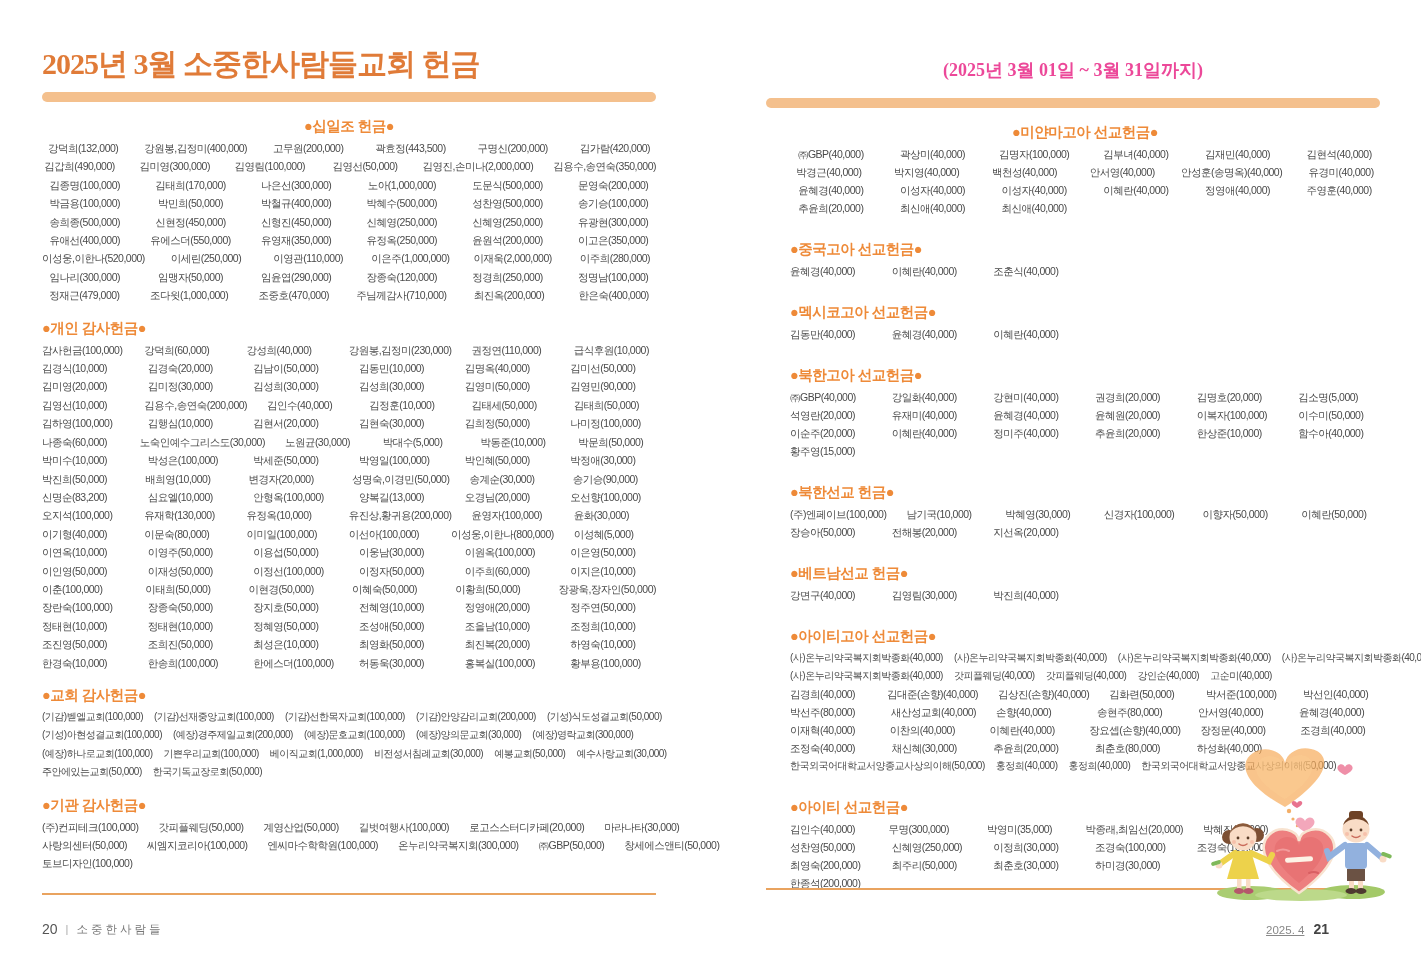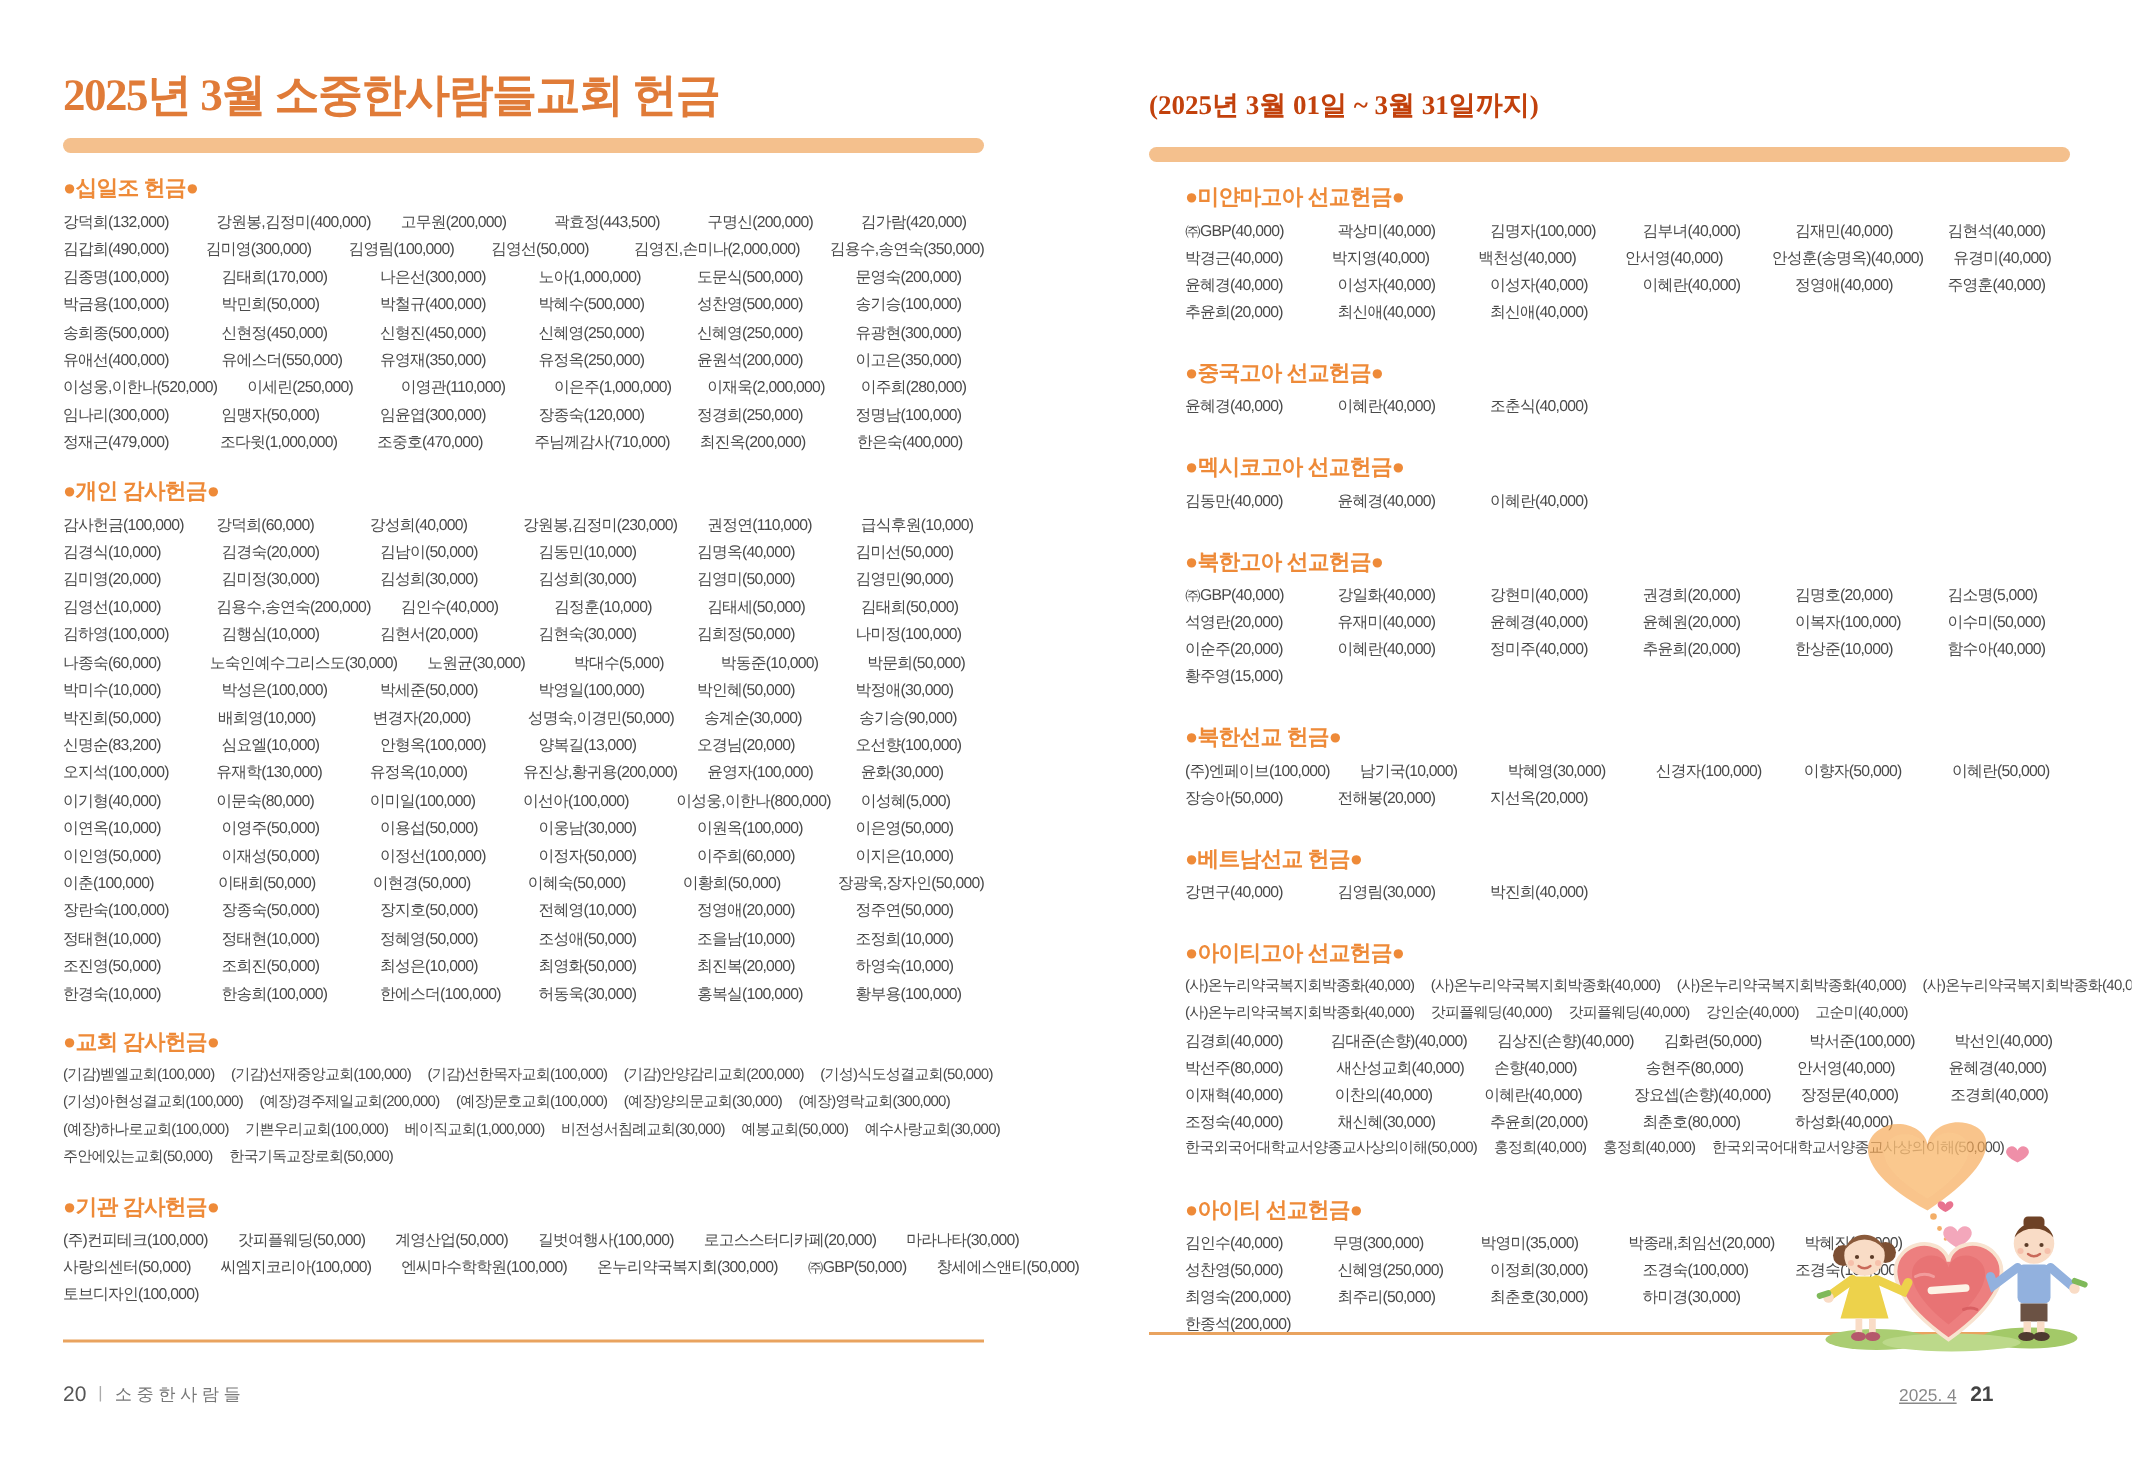--- a/index.html
+++ b/index.html
@@ -7,29 +7,29 @@
               font-family:"Liberation Sans","DejaVu Sans",sans-serif; }
   .page { position:relative; width:1370px; height:975px; background:#fff; }
 
   
   .col { position:absolute; top:44px; }
   .left-col  { left:42px;  width:614px; }
   .right-col { left:766px; width:614px; }
   .main-title { font-family:"Liberation Serif","DejaVu Serif",serif; font-weight:bold;
                 font-size:30px; color:#e07b38; letter-spacing:-1px; line-height:40px; }
   .sub-title  { font-family:"Liberation Serif","DejaVu Serif",serif; font-weight:bold;
-                font-size:18px; color:#c2410c; text-align:left; line-height:40px; padding-top:6px; }
+                font-size:18px; color:#ec4899; text-align:center; line-height:40px; padding-top:6px; }
   .title-bar { height:10px; background:#f4c08d; border-radius:6px; margin-top:8px; }
 
   
   .sections { margin-top:14px; }
   .right-col .sections { padding-left:24px; }
   .section { margin-top:13px; }
   .right-col .section { margin-top:22px; }
-  .sections .section:first-child { margin-top:10px; }
+  .sections .section:first-child { margin-top:10px;text-align:center; }
   .sec-title { font-size:14.5px; font-weight:bold; color:#ee8a38; letter-spacing:-0.5px;
                line-height:20px; margin-bottom:3px; }
   .rowgrid { display:grid; grid-template-columns:repeat(6,1fr); column-gap:4px;gap:20px; }
   .rowflow { display:flex; gap:11px; }
   .entry { font-size:10.5px; color:#4a4a4a; letter-spacing:-0.5px; line-height:18.4px;
            white-space:nowrap; }
   .right-col .entry { line-height:18px; }
   .rowflow .entry { font-size:10px; }
 
   
@@ -111,21 +111,21 @@
             <span class="entry">이성웅,이한나(520,000)</span>
             <span class="entry">이세린(250,000)</span>
             <span class="entry">이영관(110,000)</span>
             <span class="entry">이은주(1,000,000)</span>
             <span class="entry">이재욱(2,000,000)</span>
             <span class="entry">이주희(280,000)</span>
           </div>
           <div class="rowgrid">
             <span class="entry">임나리(300,000)</span>
             <span class="entry">임맹자(50,000)</span>
-            <span class="entry">임윤엽(300,000)</span>
+            <span class="entry">임윤엽(290,000)</span>
             <span class="entry">장종숙(120,000)</span>
             <span class="entry">정경희(250,000)</span>
             <span class="entry">정명남(100,000)</span>
           </div>
           <div class="rowgrid">
             <span class="entry">정재근(479,000)</span>
             <span class="entry">조다윗(1,000,000)</span>
             <span class="entry">조중호(470,000)</span>
             <span class="entry">주님께감사(710,000)</span>
             <span class="entry">최진옥(200,000)</span>

